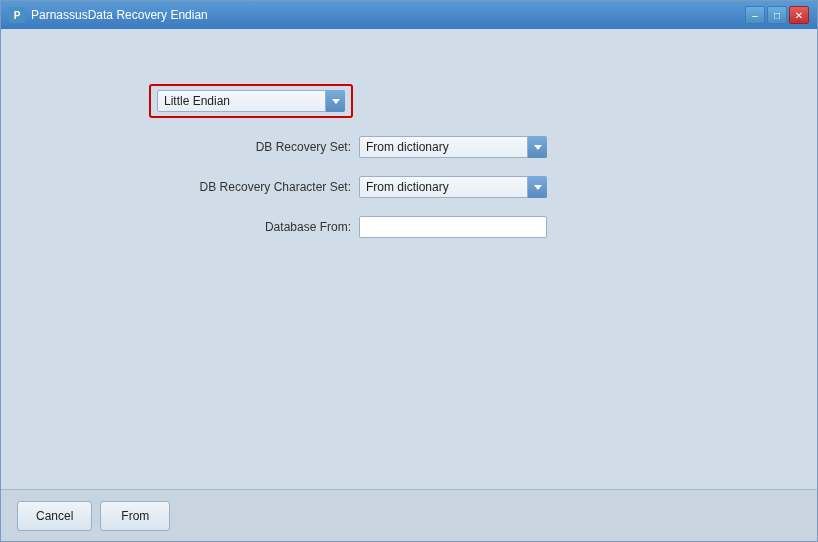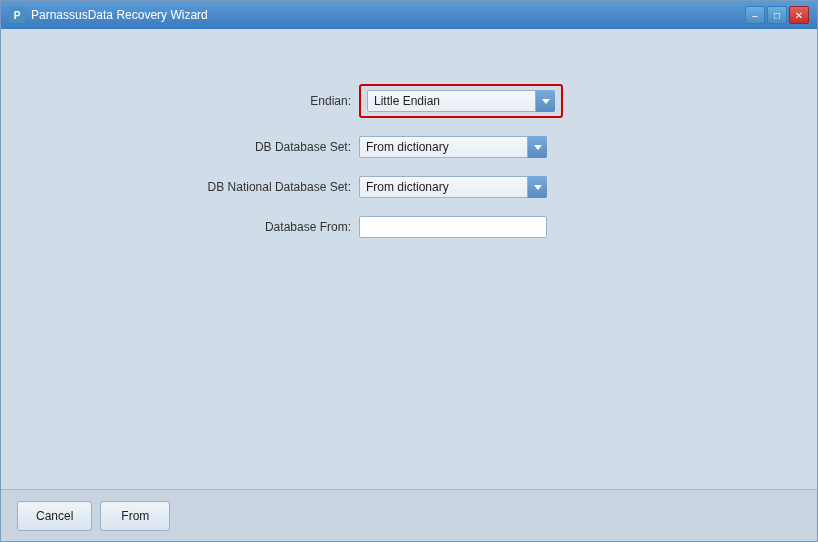--- a/index.html
+++ b/index.html
@@ -214,65 +214,64 @@
   </style>
 </head>
 <body>
 
 <div class="window">
 
   <div class="title-bar">
     <div class="title-bar-icon">
       <span>P</span>
     </div>
-    <span class="title-bar-title">ParnassusData Recovery Wizard</span>
+    <span class="title-bar-title">ParnassusData Recovery Endian</span>
     <div class="title-bar-controls">
       <div class="title-btn">
         <span>–</span>
       </div>
       <div class="title-btn">
         <span>□</span>
       </div>
       <div class="title-btn close-btn">
         <span>✕</span>
       </div>
     </div>
   </div>
 
   <div class="content">
     <div class="form-area">
 
       <div class="form-row endian-row">
-        <span class="form-label">Endian:</span>
         <div class="endian-highlight">
           <div class="select-wrapper">
             <select class="form-select">
               <option>Little Endian</option>
               <option>Big Endian</option>
             </select>
             <div class="select-arrow"></div>
           </div>
         </div>
       </div>
 
       <div class="form-row charset-row">
-        <span class="form-label">DB Database Set:</span>
+        <span class="form-label">DB Recovery Set:</span>
         <div class="select-wrapper">
           <select class="form-select">
             <option>From dictionary</option>
             <option>AL32UTF8</option>
             <option>UTF8</option>
             <option>WE8ISO8859P1</option>
           </select>
           <div class="select-arrow"></div>
         </div>
       </div>
 
       <div class="form-row ncharset-row">
-        <span class="form-label">DB National Database Set:</span>
+        <span class="form-label">DB Recovery Character Set:</span>
         <div class="select-wrapper">
           <select class="form-select">
             <option>From dictionary</option>
             <option>AL16UTF16</option>
             <option>UTF8</option>
           </select>
           <div class="select-arrow"></div>
         </div>
       </div>
 

